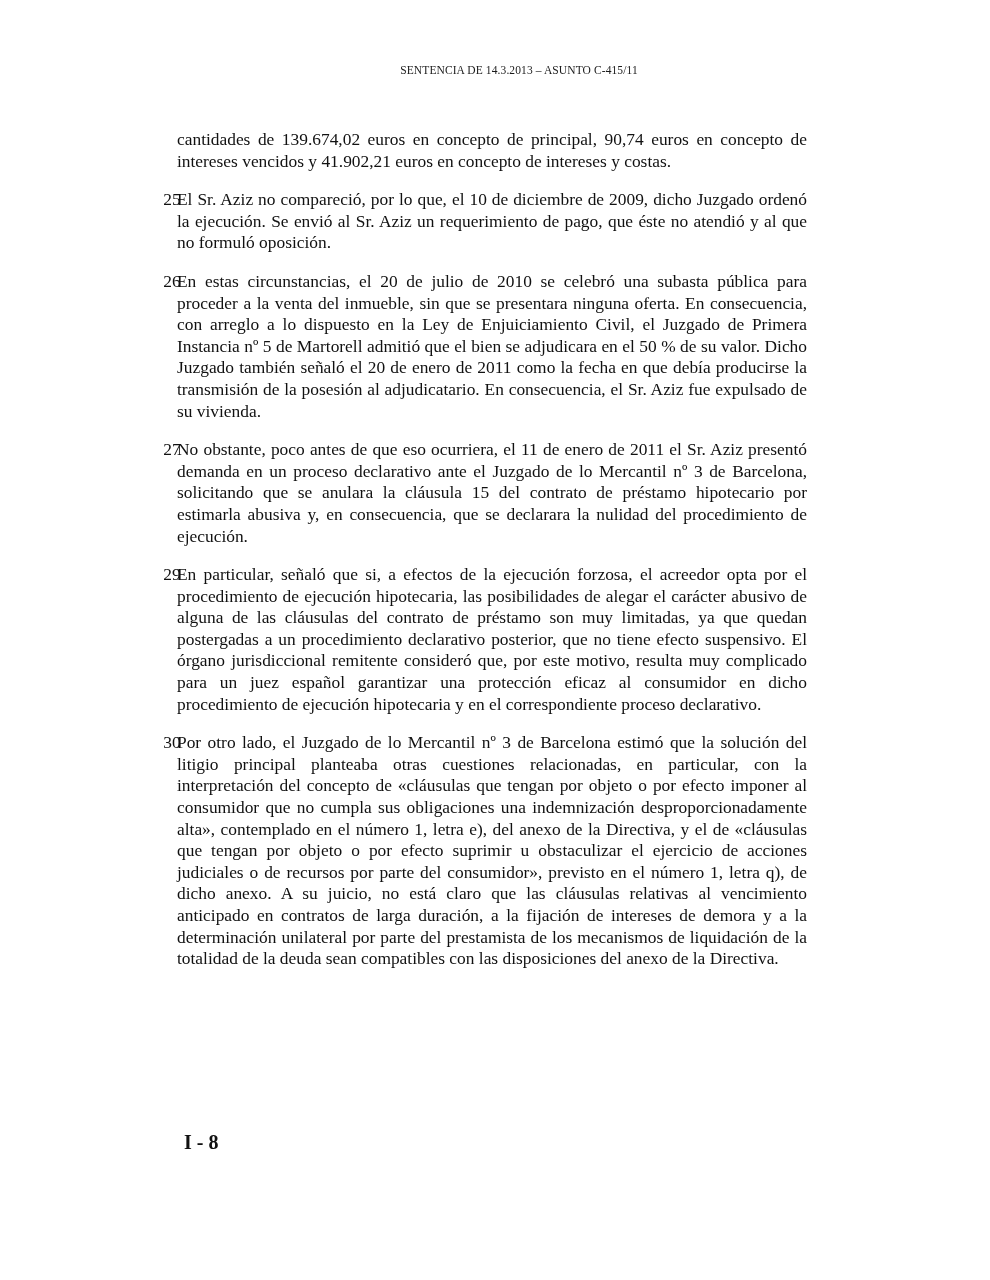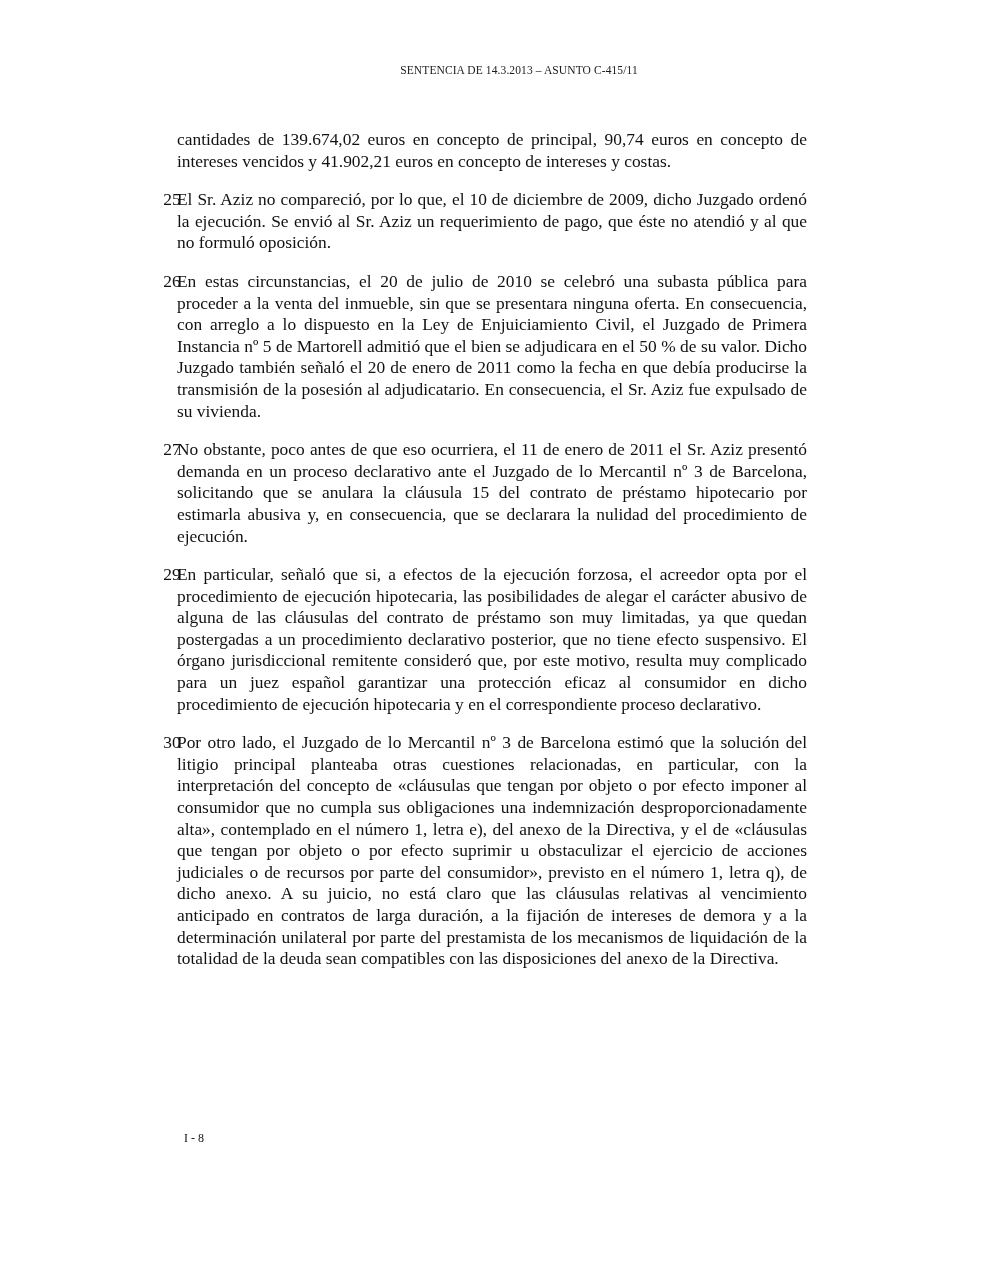--- a/index.html
+++ b/index.html
@@ -48,21 +48,22 @@
       text-align: center;
       margin-left: 20px;
     }
     .para .txt {
       display: block;
     }
     .folio {
       position: absolute;
       top: 1131px;
       left: 184px;
-      font-size: 12px;
+      font-size: 20px;
+      font-weight: bold;
     }
   </style>
 </head>
 <body>
 
 <div class="running-header">SENTENCIA DE 14.3.2013 – ASUNTO C-415/11</div>
 
 <div class="body-text">
   <div class="para">
     <span class="num"></span>

